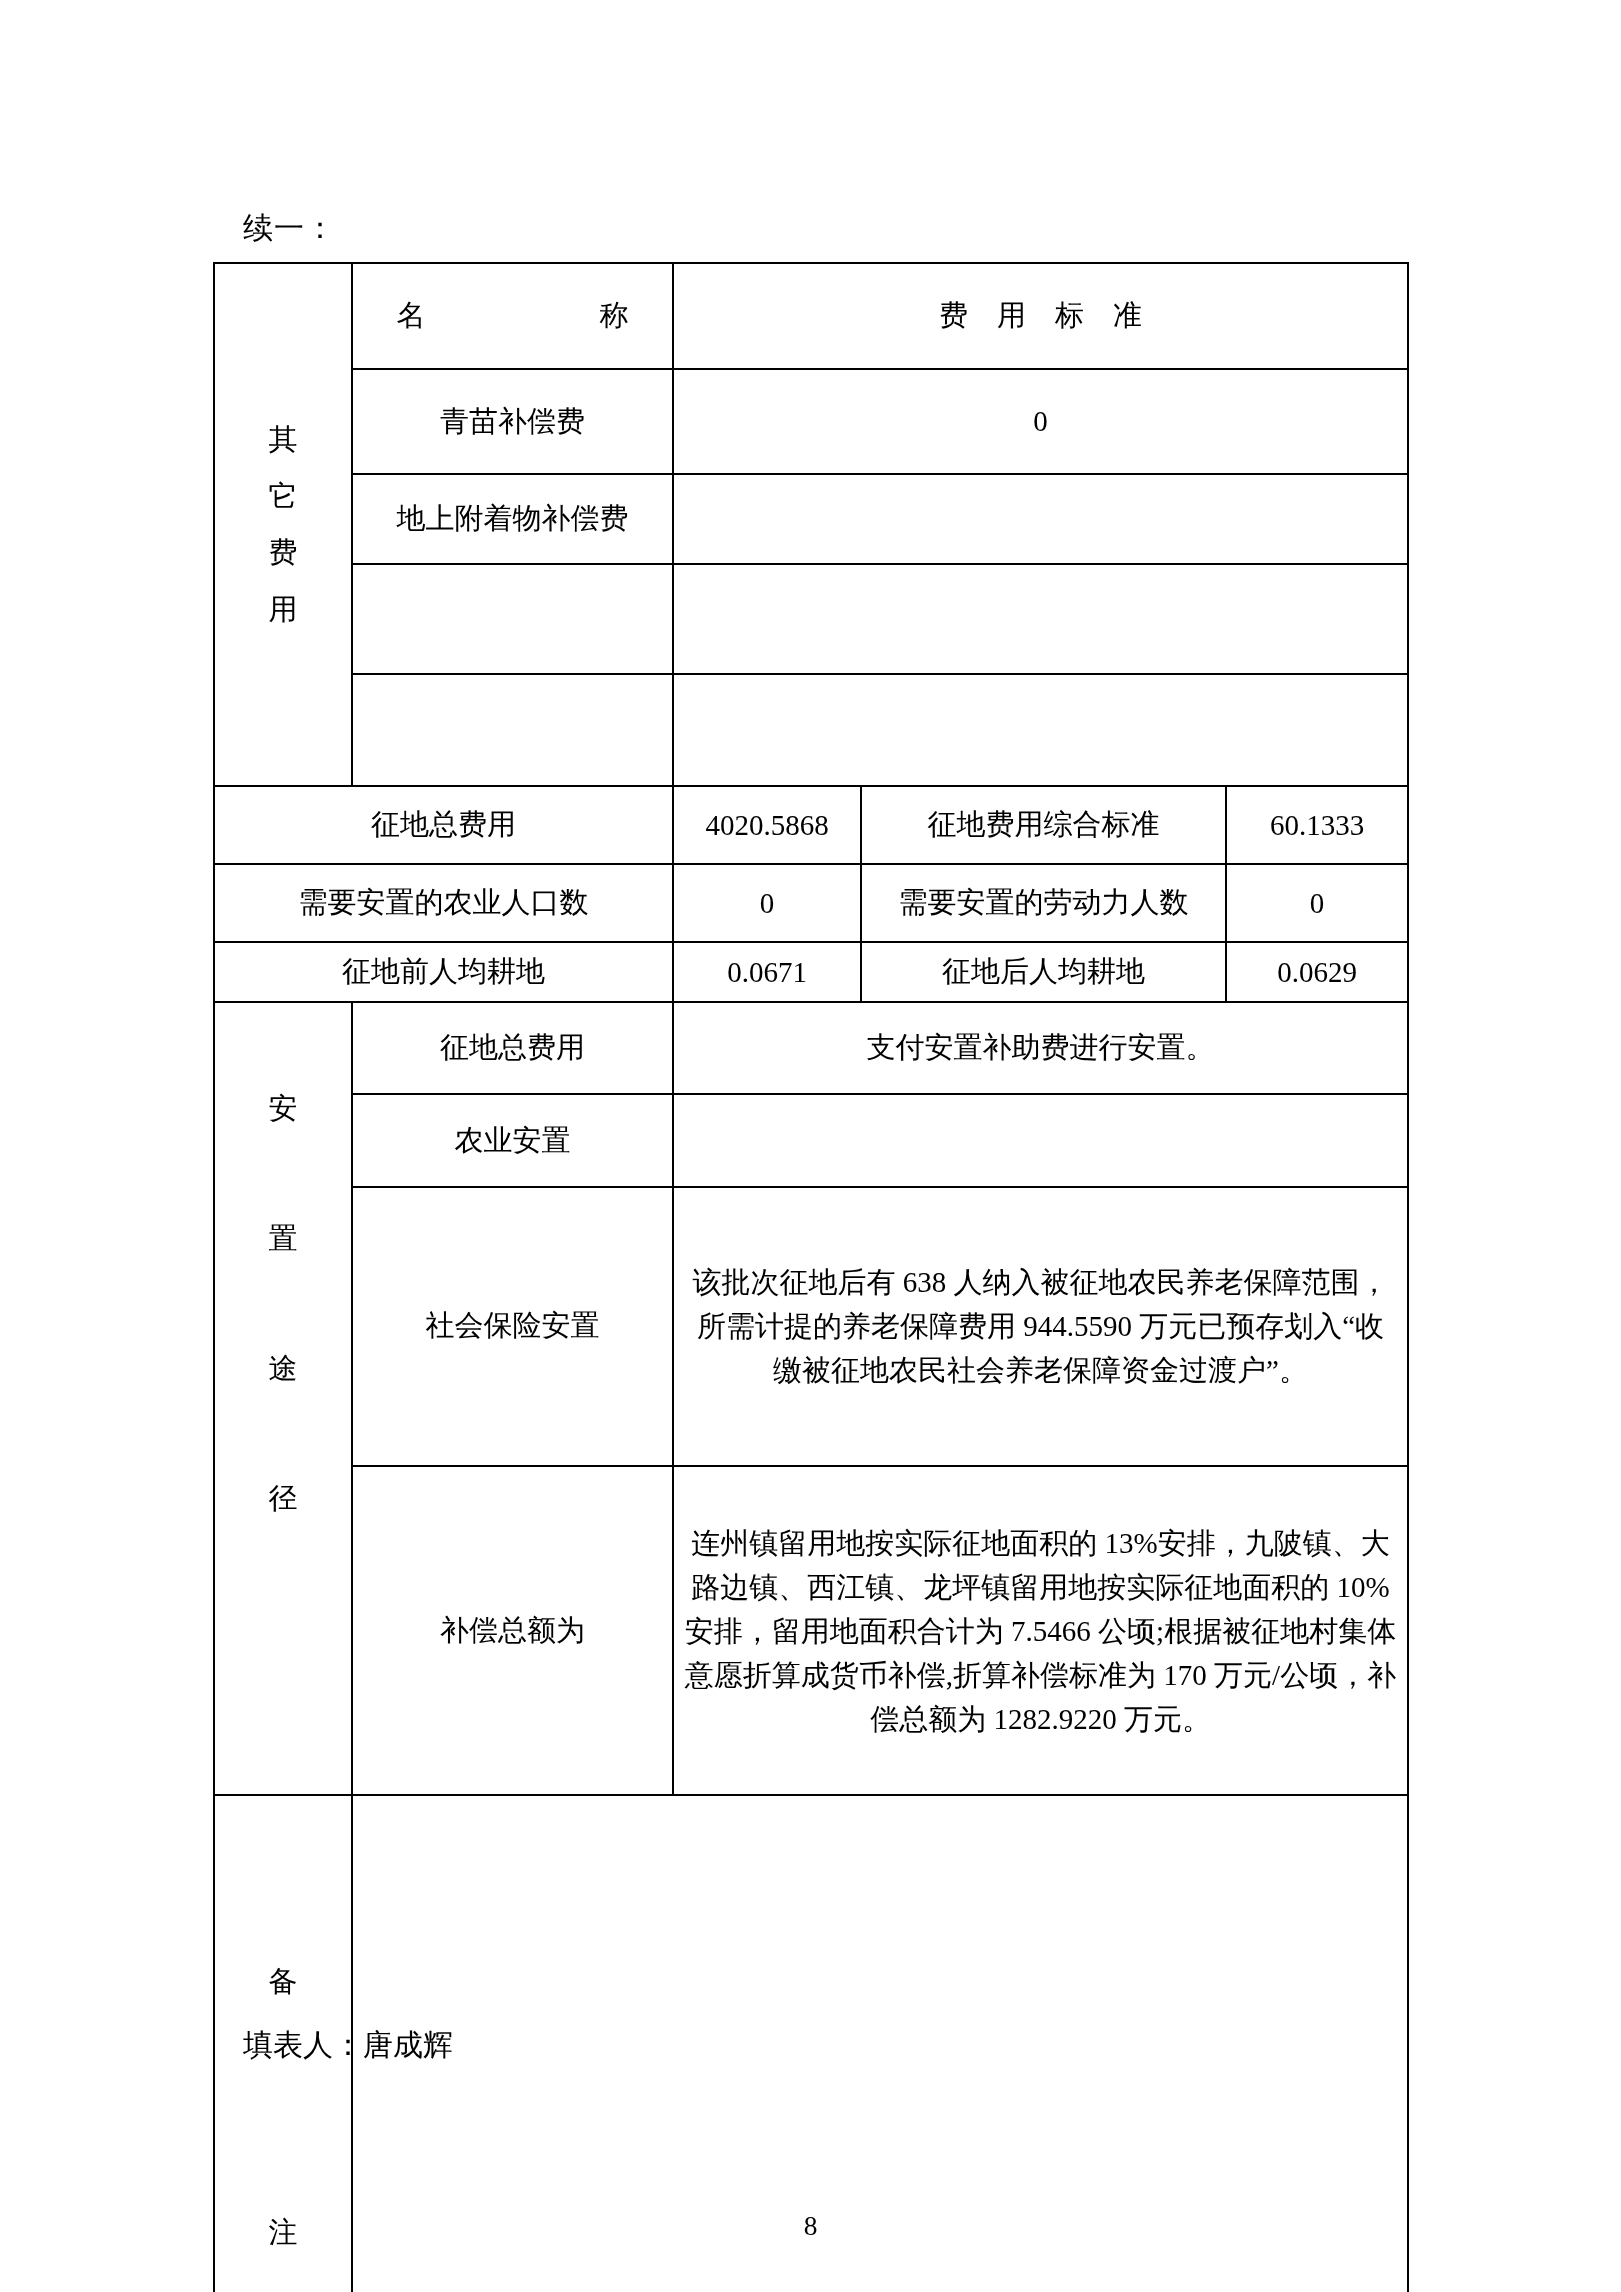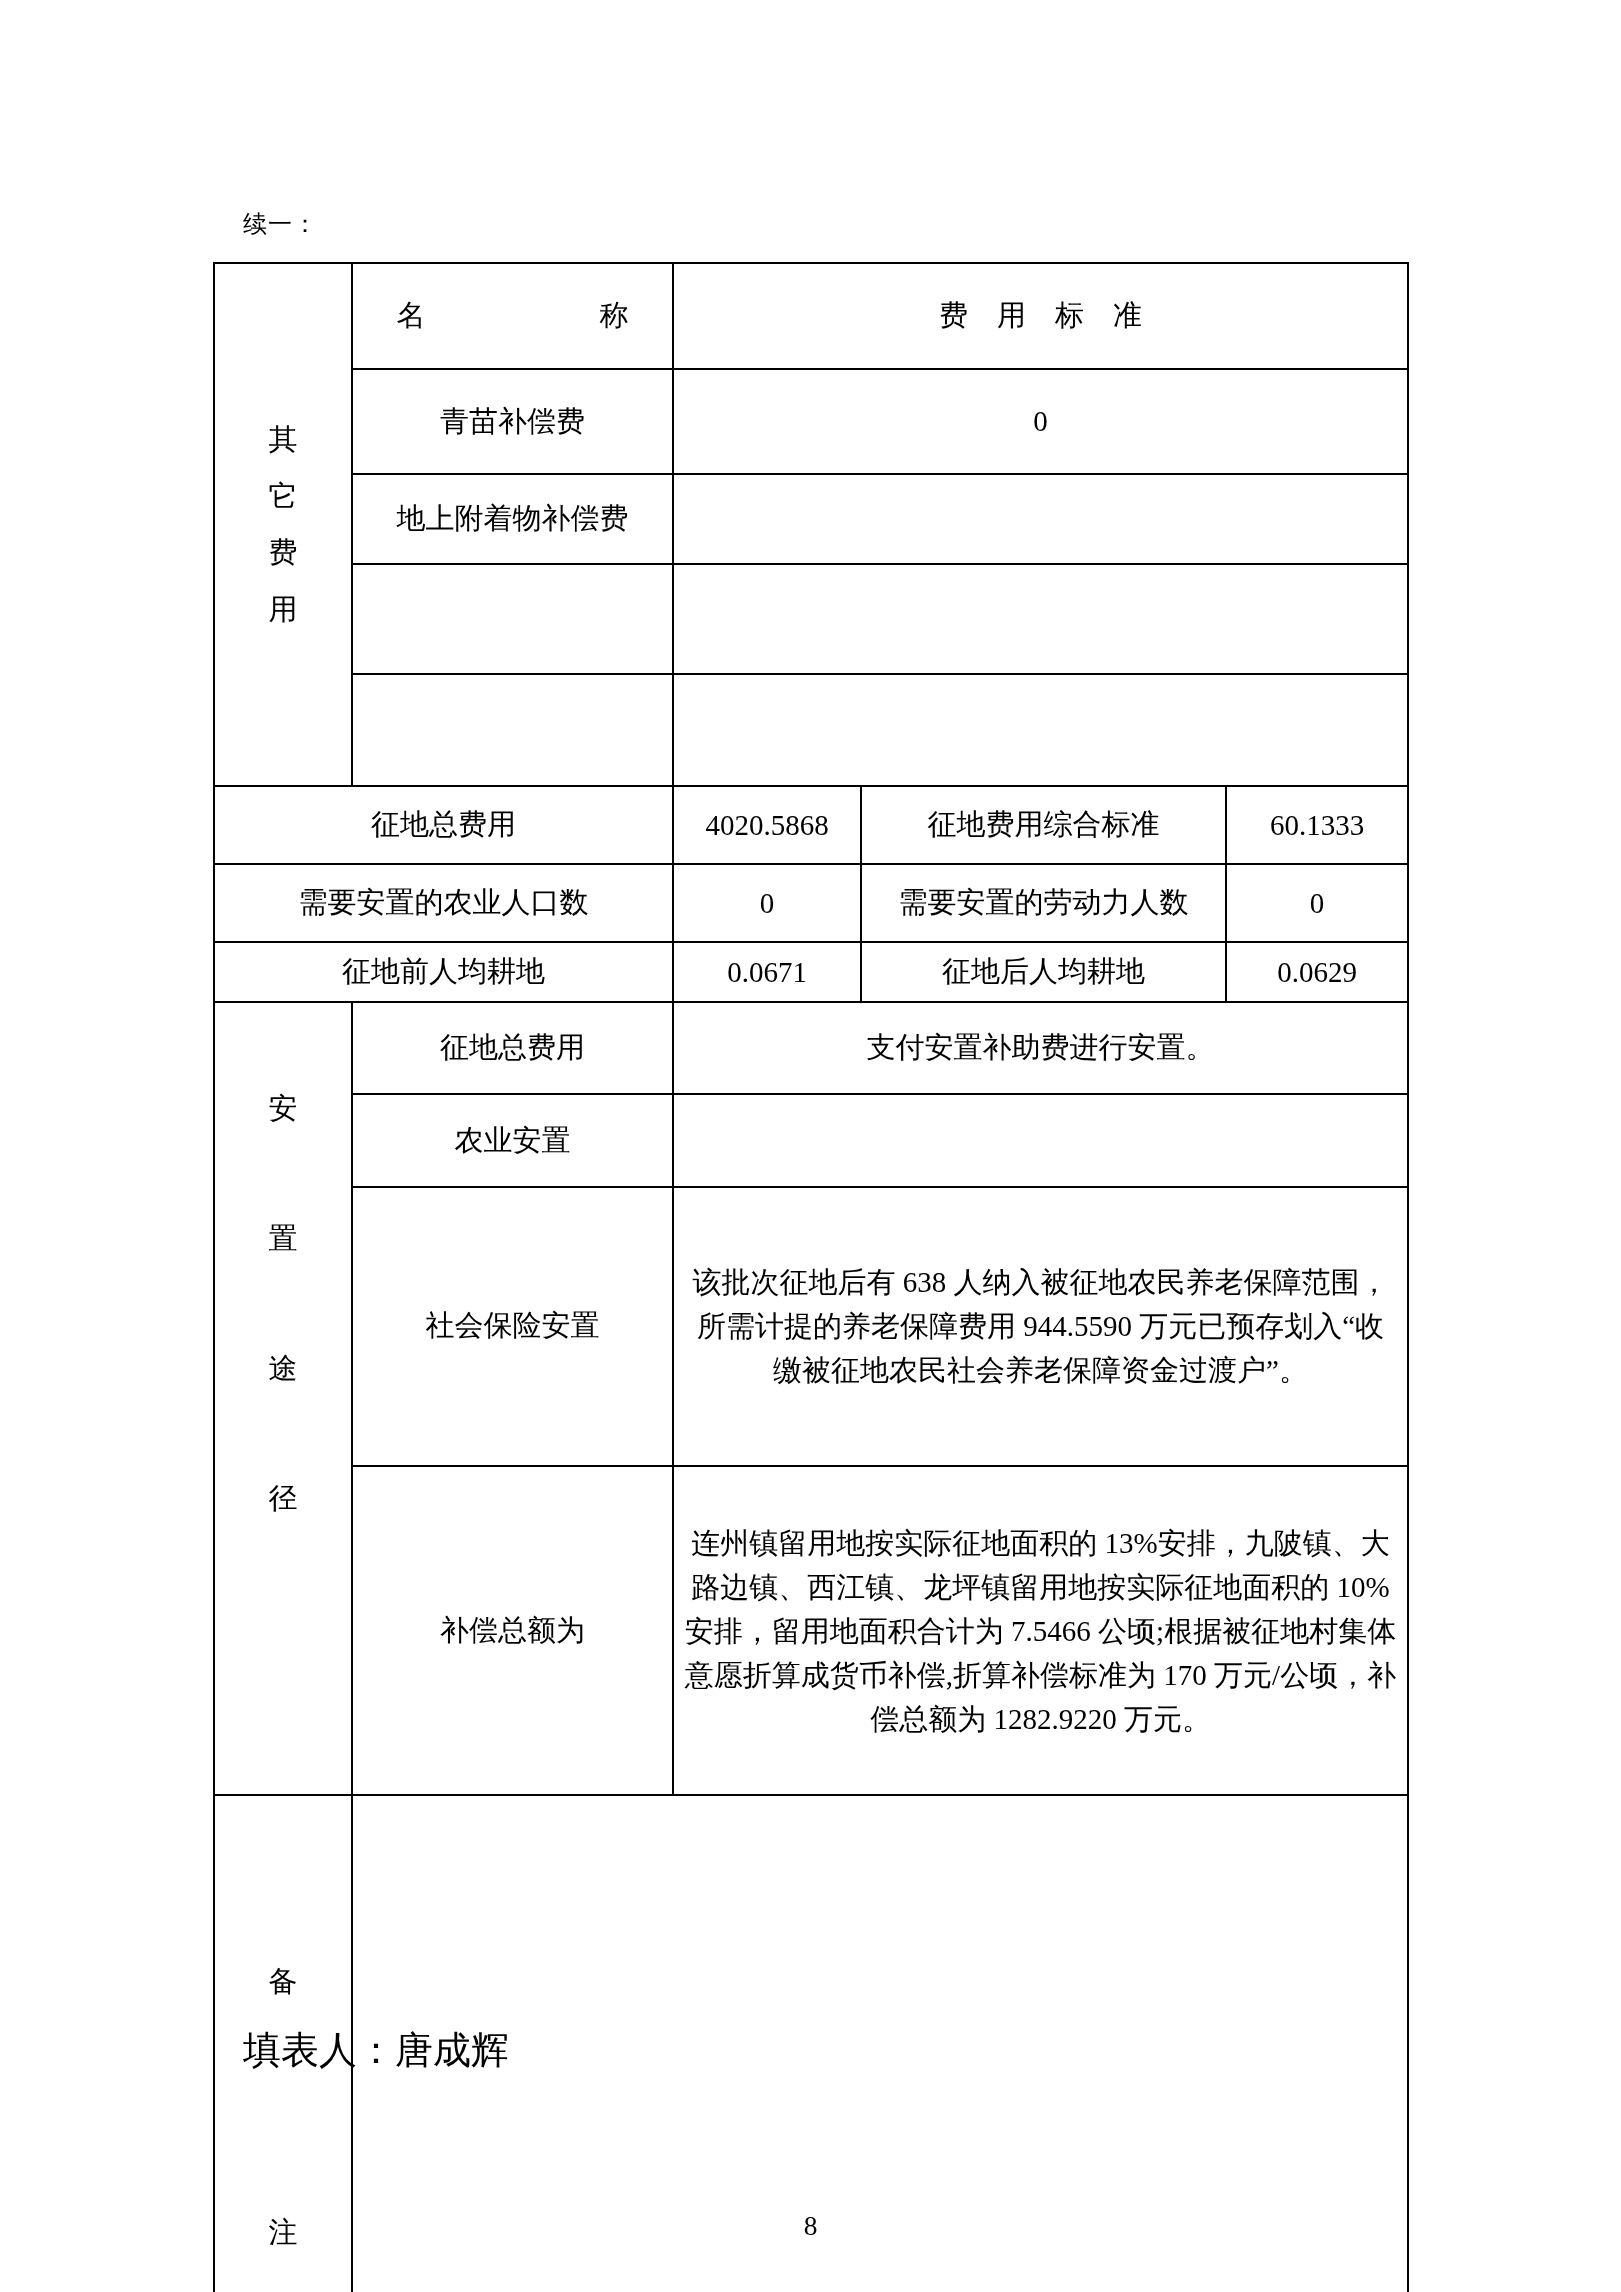--- a/index.html
+++ b/index.html
@@ -13,21 +13,21 @@
     height: 2293px;
     background: #ffffff;
     color: #000000;
     font-family: "Liberation Serif", "DejaVu Serif", serif;
     overflow: hidden;
   }
   .cont-label {
     position: absolute;
     left: 243px;
     top: 208px;
-    font-size: 24px;
+    font-size: 30px;
     letter-spacing: 1px;
     white-space: pre;
   }
   table.main {
     position: absolute;
     left: 213px;
     top: 262px;
     width: 1195px;
     border-collapse: collapse;
     table-layout: fixed;
@@ -78,21 +78,21 @@
   }
   .vstack.remark {
     height: 471px;
     justify-content: center;
     gap: 222px;
   }
   .filler-line {
     position: absolute;
     left: 243px;
     top: 2025px;
-    font-size: 38px;
+    font-size: 30px;
     white-space: pre;
   }
   .page-number {
     position: absolute;
     left: 0;
     top: 2211px;
     width: 100%;
     text-align: center;
     font-size: 27.4px;
   }

